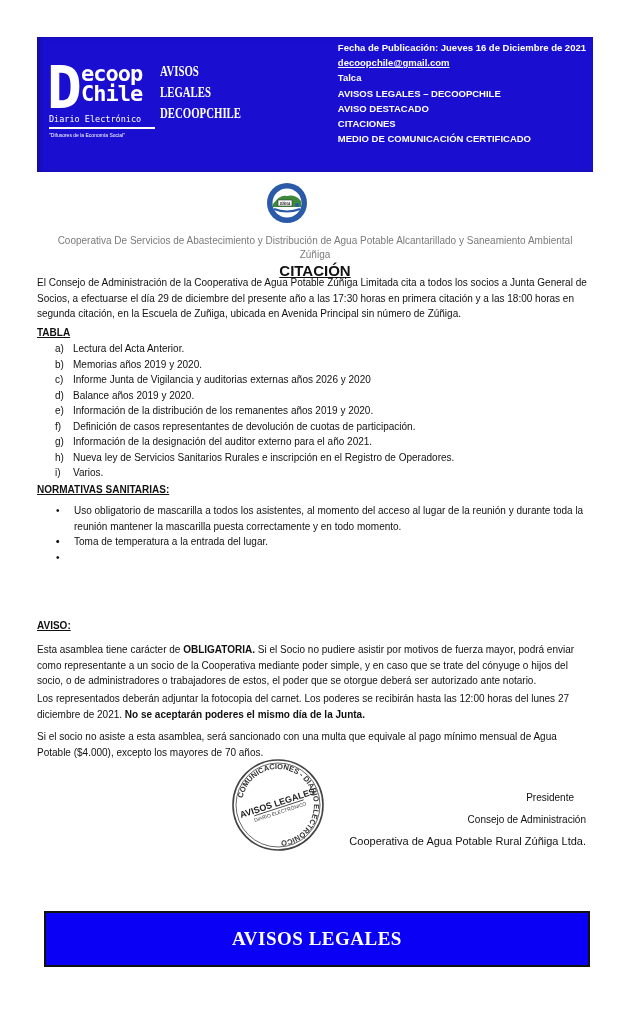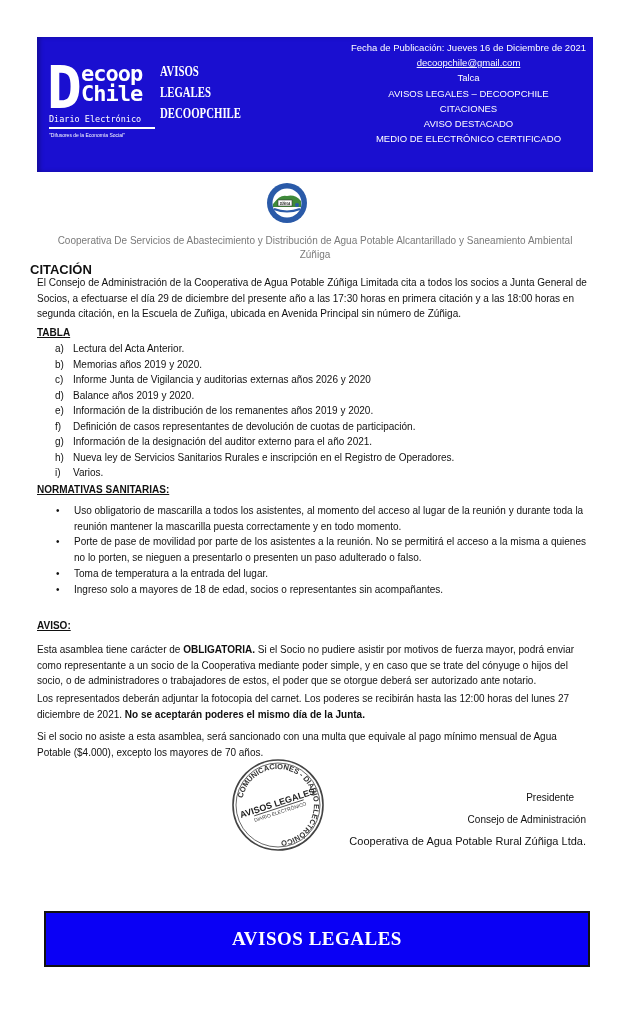--- a/index.html
+++ b/index.html
@@ -15,29 +15,29 @@
   .brand .chile { position:absolute; left:34px; top:24px; font-family:"DejaVu Sans Mono", monospace;
                   font-size:22px; font-weight:bold; line-height:22px; letter-spacing:-1px; }
   .brand .diario { position:absolute; left:2px; top:55px; font-family:"DejaVu Sans Mono", monospace;
                    font-size:8.5px; line-height:10px; white-space:nowrap; }
   .brand .rule { position:absolute; left:2px; top:68px; width:106px; height:2px; background:#fff; }
   .brand .slogan { position:absolute; left:2px; top:73px; font-size:5px; white-space:nowrap; }
   .avisos-stack { position:absolute; left:123px; top:24px; color:#fff;
                   font-family:"Liberation Serif", serif; font-size:15px; line-height:21px;
                   transform:scaleX(0.72); transform-origin:left top; font-weight:bold; }
   .avisos-stack div { white-space:nowrap; }
-  .meta { position:absolute; right:7px; top:3px; text-align:center; color:#fff;
-          font-size:9.5px; font-weight:normal; line-height:15.2px; }
+  .meta { position:absolute; right:7px; top:3px; text-align:left; color:#fff;
+          font-size:9.5px; font-weight:bold; line-height:15.2px; }
   .meta .email { text-decoration:underline; }
 
   .coop-logo { position:absolute; left:266px; top:182px; width:42px; height:42px; }
   .org-name { position:absolute; left:30px; top:234px; width:570px; text-align:center;
               color:#7a7a7a; font-size:10px; font-weight:normal; line-height:14px; }
-  .citacion-title { position:absolute; left:30px; top:262px; width:570px; 
-                    font-size:13px; font-weight:bold; }
+  .citacion-title { position:absolute; left:30px; top:262px; width:570px; text-align:center;
+                    font-size:15px; font-weight:bold; text-decoration:underline; }
   .para { position:absolute; left:37px; width:555px; font-size:10px; line-height:15.7px; }
   .heading { position:absolute; left:37px; font-size:10px; font-weight:bold; text-decoration:underline; }
   .agenda { position:absolute; left:37px; top:341px; margin:0; padding:0; list-style:none;
             font-size:10px; line-height:15.5px; }
   .agenda li { position:relative; padding-left:36px; white-space:nowrap; }
   .agenda .letter { position:absolute; left:18px; }
   .rules { position:absolute; left:37px; top:503px; margin:0; padding:0; list-style:none;
            font-size:10px; line-height:15.7px; width:555px; }
   .rules li { position:relative; padding-left:37px; }
   .rules .bullet { position:absolute; left:19px; top:0; }
@@ -65,23 +65,23 @@
   <div class="avisos-stack">
     <div>AVISOS</div>
     <div>LEGALES</div>
     <div>DECOOPCHILE</div>
   </div>
   <div class="meta">
     <div>Fecha de Publicación: Jueves 16 de Diciembre de 2021</div>
     <div class="email">decoopchile@gmail.com</div>
     <div>Talca</div>
     <div>AVISOS LEGALES – DECOOPCHILE</div>
+    <div>AVISO DESTACADO</div>
     <div>CITACIONES</div>
-    <div>AVISO DESTACADO</div>
-    <div>MEDIO DE ELECTRÓNICO CERTIFICADO</div>
+    <div>MEDIO DE COMUNICACIÓN CERTIFICADO</div>
   </div>
 </div>
 
 <svg class="coop-logo" viewBox="0 0 42 42">
   <circle cx="21" cy="21" r="20" fill="#2a5aa8"></circle>
   <circle cx="21" cy="21" r="14.5" fill="#ffffff"></circle>
   <path d="M7 22 Q14 12 21 14 Q29 12 35 19 L35 25 L7 25 Z" fill="#3f8a3a"></path>
   <rect x="12" y="18" width="14" height="6" fill="#ffffff" stroke="#333" stroke-width="0.6"></rect>
   <text x="19" y="22.5" font-size="2.8" text-anchor="middle" fill="#222" font-family="Liberation Sans, sans-serif" font-weight="bold">ZÚÑIGA</text>
   <path d="M8 27 Q21 32 34 27" stroke="#2a5aa8" stroke-width="2" fill="none"></path>
@@ -105,23 +105,23 @@
   <li><span class="letter">e)</span><span>Información de la distribución de los remanentes años 2019 y 2020.</span></li>
   <li><span class="letter">f)</span><span>Definición de casos representantes de devolución de cuotas de participación.</span></li>
   <li><span class="letter">g)</span><span>Información de la designación del auditor externo para el año 2021.</span></li>
   <li><span class="letter">h)</span><span>Nueva ley de Servicios Sanitarios Rurales e inscripción en el Registro de Operadores.</span></li>
   <li><span class="letter">i)</span><span>Varios.</span></li>
 </ul>
 
 <div class="heading" style="top:484px;">NORMATIVAS SANITARIAS:</div>
 <ul class="rules">
   <li><span class="bullet">•</span><span>Uso obligatorio de mascarilla a todos los asistentes, al momento del acceso al lugar de la reunión y durante toda la reunión mantener la mascarilla puesta correctamente y en todo momento.</span></li>
-  <li><span class="bullet">•</span><span>Porte de pase de movilidad por parte de los asistentes a la reunión. No se permitirá el acceso a la misma a quienes no lo porten, se nieguen a presentarlo o presenten un paso adulterado o falso.</span></li>
+  <li><span class="bullet">•</span></li>
   <li><span class="bullet">•</span><span>Toma de temperatura a la entrada del lugar.</span></li>
-  <li><span class="bullet">•</span><span>Ingreso solo a mayores de 18 de edad, socios o representantes sin acompañantes.</span></li>
+  <li><span class="bullet">•</span></li>
 </ul>
 
 <div class="heading" style="top:620px;">AVISO:</div>
 <div class="para" style="top:642px;"><span>Esta asamblea tiene carácter de </span><b class="inline">OBLIGATORIA.</b><span> Si el Socio no pudiere asistir por motivos de fuerza mayor, podrá enviar como representante a un socio de la Cooperativa mediante poder simple, y en caso que se trate del cónyuge o hijos del socio, o de administradores o trabajadores de estos, el poder que se otorgue deberá ser autorizado ante notario.</span></div>
 <div class="para" style="top:691px;"><span>Los representados deberán adjuntar la fotocopia del carnet. Los poderes se recibirán hasta las 12:00 horas del lunes 27 diciembre de 2021. </span><b class="inline">No se aceptarán poderes el mismo día de la Junta.</b></div>
 <div class="para" style="top:729px;">Si el socio no asiste a esta asamblea, será sancionado con una multa que equivale al pago mínimo mensual de Agua Potable ($4.000), excepto los mayores de 70 años.</div>
 
 <svg class="stamp" viewBox="0 0 100 96">
   <defs>
     <path id="ring" d="M50 48 m-36 0 a36 36 0 1 1 72 0 a36 36 0 1 1 -72 0"></path>

